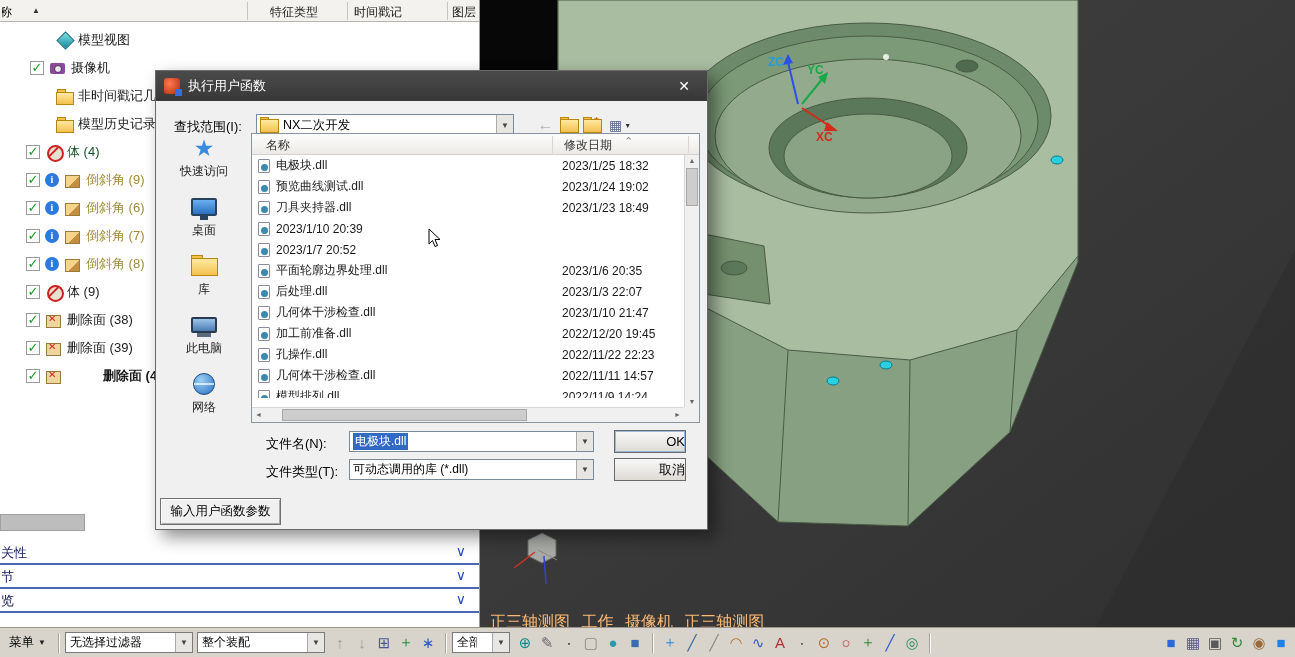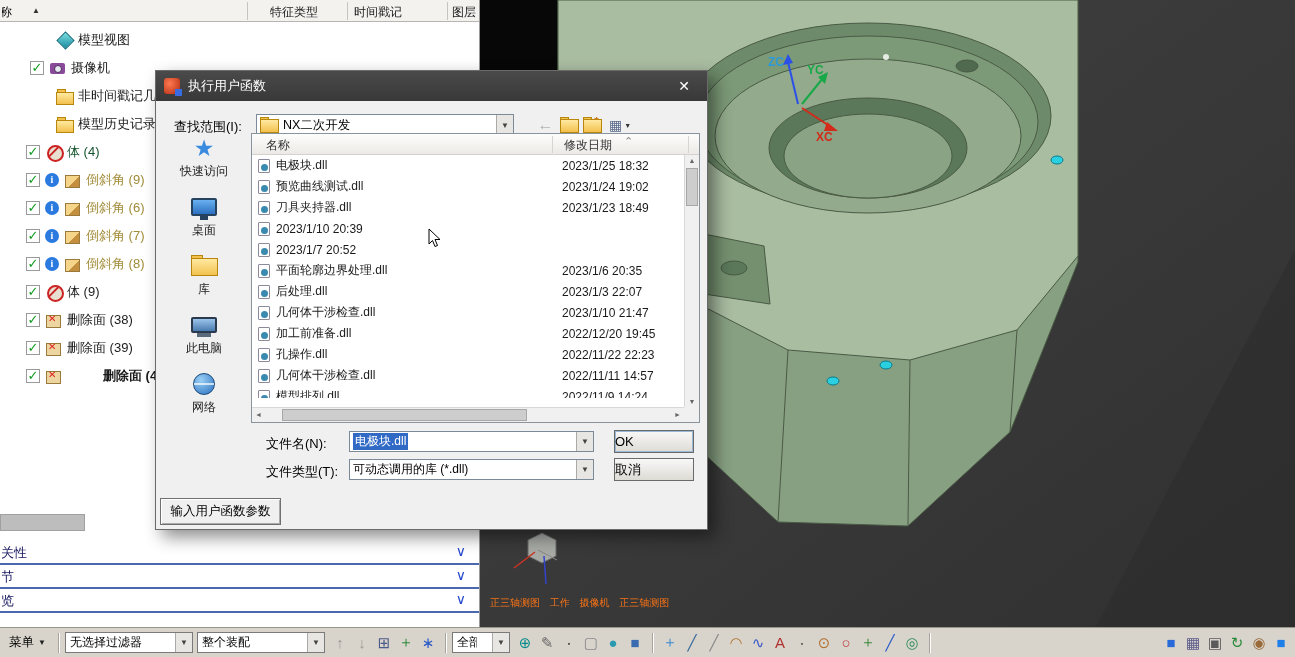--- a/index.html
+++ b/index.html
@@ -37,21 +37,21 @@
 #tree-hthumb { position:absolute; left:0; top:514px; width:85px; height:17px; background:#bdbdbd; border:1px solid #a0a0a0; }
 
 #sections { position:absolute; left:0; top:541px; width:480px; }
 .section-bar { position:relative; height:24px; border-bottom:2px solid #4a68b0; background:#fff; cursor:pointer; }
 .section-label-wrap { position:absolute; left:2px; top:3px; width:70px; overflow:hidden; white-space:nowrap; font-size:13px; color:#16165e; }
 .section-label-wrap span { display:inline-block; margin-left:-14px; }
 .section-chevron { position:absolute; right:14px; top:2px; color:#2a4ad0; font-size:14px; }
 
 
 #viewport { position:absolute; left:480px; top:0; width:815px; height:627px; background:#3c3c3c; overflow:hidden; }
-#vp-status { position:absolute; left:10px; top:596px; color:#f97316; font-size:10px; word-spacing:7px; white-space:pre; }
+#vp-status { position:absolute; left:10px; top:612px; color:#fdba74; font-size:16px; word-spacing:7px; white-space:pre; }
 
 
 #dialog { position:absolute; left:155px; top:70px; width:553px; height:460px; background:#f0f0f0; border:1px solid #6a6a6a; box-shadow:7px 7px 16px rgba(0,0,0,0.45); z-index:10; font-size:13px; }
 #dlg-titlebar { position:absolute; top:0; left:0; right:0; height:30px; background:linear-gradient(#4a4a4a,#383838); color:#fff; display:flex; align-items:center; padding:0 8px; gap:8px; }
 #dlg-icon { width:16px; height:16px; background:radial-gradient(circle at 35% 35%,#ff7a50,#b02a10); border-radius:3px; position:relative; flex:0 0 auto; }
 #dlg-icon::after { content:""; position:absolute; right:-2px; bottom:-2px; width:7px; height:7px; background:#3a6ae0; }
 #dlg-title { flex:1; font-size:13px; }
 #dlg-close { width:30px; height:24px; text-align:center; line-height:24px; font-size:14px; color:#fff; cursor:pointer; }
 
 #lookin-label { position:absolute; left:18px; top:47px; }
@@ -106,21 +106,21 @@
 #h-left,#h-right { position:absolute; top:3px; font-size:7px; color:#666; cursor:pointer; }
 #h-left { left:3px; } #h-right { right:3px; }
 #h-thumb { position:absolute; left:30px; top:1px; width:245px; height:12px; background:#cdcdcd; border:1px solid #a8a8a8; cursor:pointer; }
 #sb-corner { position:absolute; right:0; bottom:0; width:15px; height:15px; background:#f0f0f0; }
 
 #fn-label { position:absolute; left:110px; top:364px; }
 #fn-combo { position:absolute; left:193px; top:360px; width:245px; height:21px; background:#fff; border:1px solid #7a8a99; display:flex; align-items:center; padding-left:3px; font-size:12px; }
 #fn-value { background:#316ac5; color:#fff; padding:0 2px; }
 #ft-label { position:absolute; left:110px; top:392px; }
 #ft-combo { position:absolute; left:193px; top:388px; width:245px; height:21px; background:#fff; border:1px solid #7a8a99; display:flex; align-items:center; padding-left:3px; font-size:12px; }
-.dlg-btn { position:absolute; width:80px; height:23px; background:linear-gradient(#f8f8f8,#dedbd5); border:1px solid #6a6a6a; font-size:13px; text-align:left; line-height:21px; cursor:pointer; }
+.dlg-btn { position:absolute; width:72px; height:23px; background:linear-gradient(#f8f8f8,#dedbd5); border:1px solid #6a6a6a; font-size:13px; text-align:right; line-height:21px; cursor:pointer; }
 #ok-btn { left:458px; top:359px; box-shadow:0 0 0 1px #9ab8d8 inset; }
 #cancel-btn { left:458px; top:387px; }
 #param-btn { position:absolute; left:4px; top:427px; width:121px; height:27px; background:#f0f0f0; border:1px solid #707070; box-shadow:inset 1px 1px 0 #fff, inset -1px -1px 0 #aaa; font-size:12.5px; text-align:center; line-height:25px; cursor:pointer; }
 
 
 #toolbar { position:absolute; left:0; top:627px; width:1295px; height:30px; background:#d8d4cc; border-top:1px solid #9a968e; display:flex; align-items:center; padding:0 3px; gap:4px; z-index:5; }
 #menu-btn { display:flex; align-items:center; gap:4px; padding:2px 6px; font-size:12.5px; cursor:pointer; white-space:nowrap; }
 .caret { font-size:8px; color:#222; }
 .tb-sep { width:1px; height:20px; background:#a8a49c; box-shadow:1px 0 0 #fff; margin:0 2px; flex:0 0 auto; }
 .tb-combo { height:21px; background:#fff; border:1px solid #7a7a7a; display:flex; align-items:center; font-size:12px; padding-left:4px; cursor:pointer; flex:0 0 auto; }

